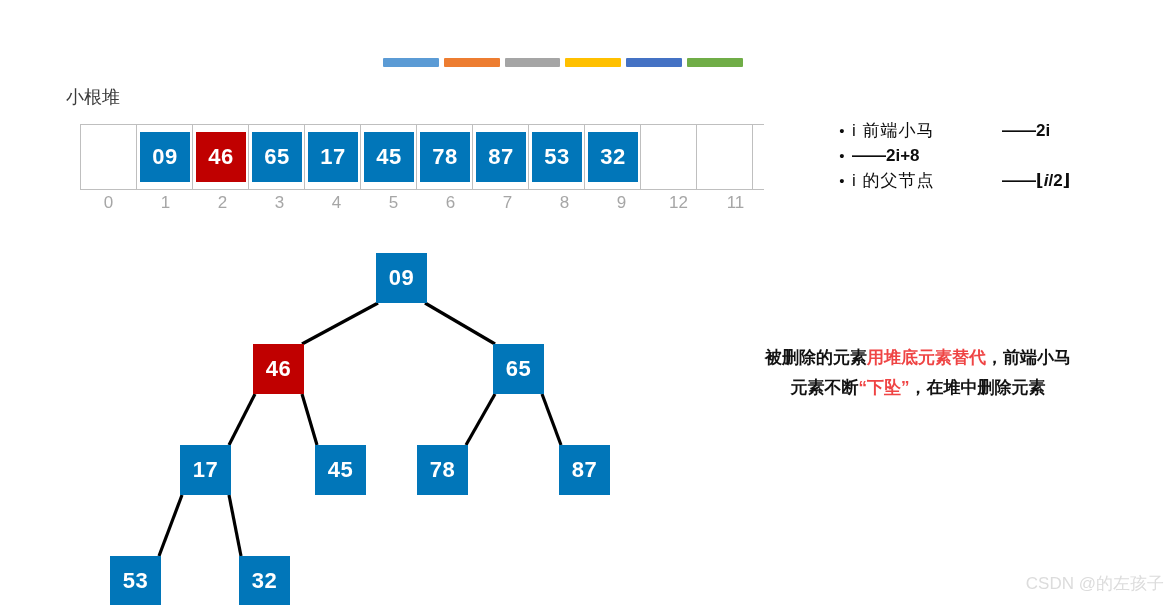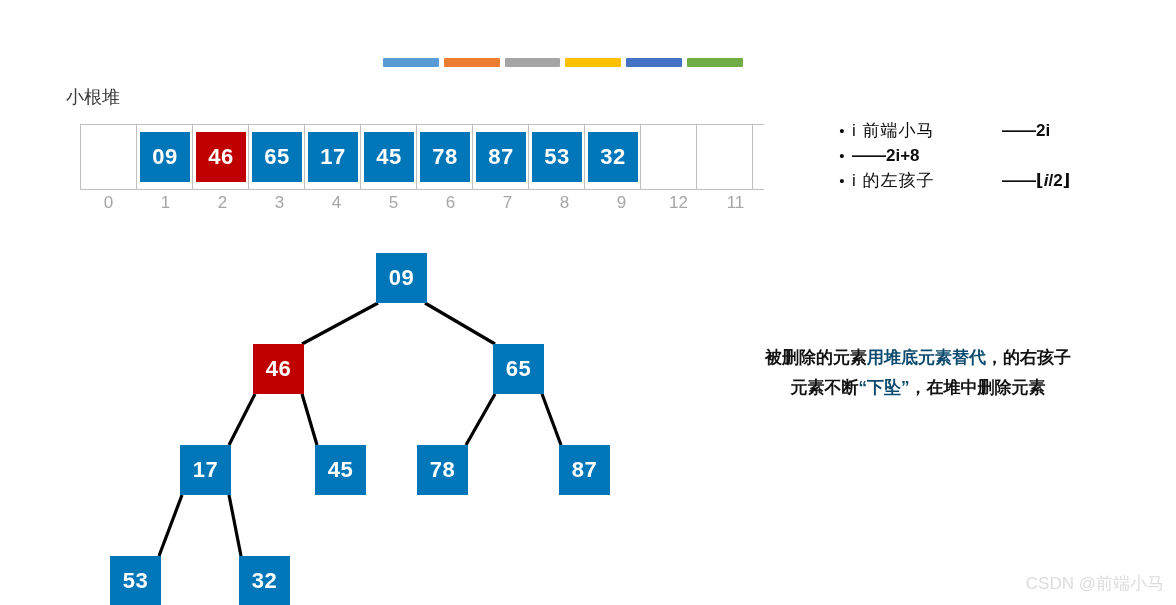--- a/index.html
+++ b/index.html
@@ -174,21 +174,21 @@
     position: absolute;
     left: 718px;
     top: 343px;
     width: 400px;
     text-align: center;
     font-size: 17px;
     font-weight: bold;
     line-height: 30px;
     color: #121212;
   }
-  #caption .hl { color: #0c4a6e; }
+  #caption .hl { color: #ef4444; }
 
   
   #watermark {
     position: absolute;
     right: 12px;
     bottom: 10px;
     font-size: 17px;
     color: #dcdcdc;
     white-space: nowrap;
   }
@@ -268,21 +268,21 @@
       <span class="rule-bullet">•</span>
       <span class="rule-text">i 前端小马</span>
       <span class="rule-formula">——2i</span>
     </div>
     <div class="rule-row">
       <span class="rule-bullet">•</span>
       <span class="rule-formula">——2i+8</span>
     </div>
     <div class="rule-row">
       <span class="rule-bullet">•</span>
-      <span class="rule-text">i 的左孩子</span>
+      <span class="rule-text">i 的父节点</span>
       <span class="rule-formula">——⌊<span class="ital">i</span>/2⌋</span>
     </div>
   </div>
 
 <div id="tree-block">
   <svg id="tree-edges" width="760" height="605">
       <line x1="378" y1="303" x2="302" y2="344" stroke="#000000" stroke-width="3.2"></line>
       <line x1="425" y1="303" x2="495" y2="344" stroke="#000000" stroke-width="3.2"></line>
       <line x1="255" y1="394" x2="229" y2="445" stroke="#000000" stroke-width="3.2"></line>
       <line x1="302" y1="394" x2="317" y2="445" stroke="#000000" stroke-width="3.2"></line>
@@ -296,17 +296,17 @@
     <div class="tree-node blue" style="left: 493px; top: 344px;">65</div>
     <div class="tree-node blue" style="left: 180px; top: 445px;">17</div>
     <div class="tree-node blue" style="left: 315px; top: 445px;">45</div>
     <div class="tree-node blue" style="left: 417px; top: 445px;">78</div>
     <div class="tree-node blue" style="left: 559px; top: 445px;">87</div>
     <div class="tree-node blue" style="left: 110px; top: 556px;">53</div>
     <div class="tree-node blue" style="left: 239px; top: 556px;">32</div>
   </div>
 
 <div id="caption">
-  <span>被删除的元素</span><span class="hl">用堆底元素替代</span><span>，的右孩子</span><br>
+  <span>被删除的元素</span><span class="hl">用堆底元素替代</span><span>，前端小马</span><br>
   <span>元素不断</span><span class="hl">“下坠”</span><span>，在堆中删除元素</span>
 </div>
 
-<div id="watermark">CSDN @前端小马</div>
+<div id="watermark">CSDN @的左孩子</div>
 
 </body></html>

